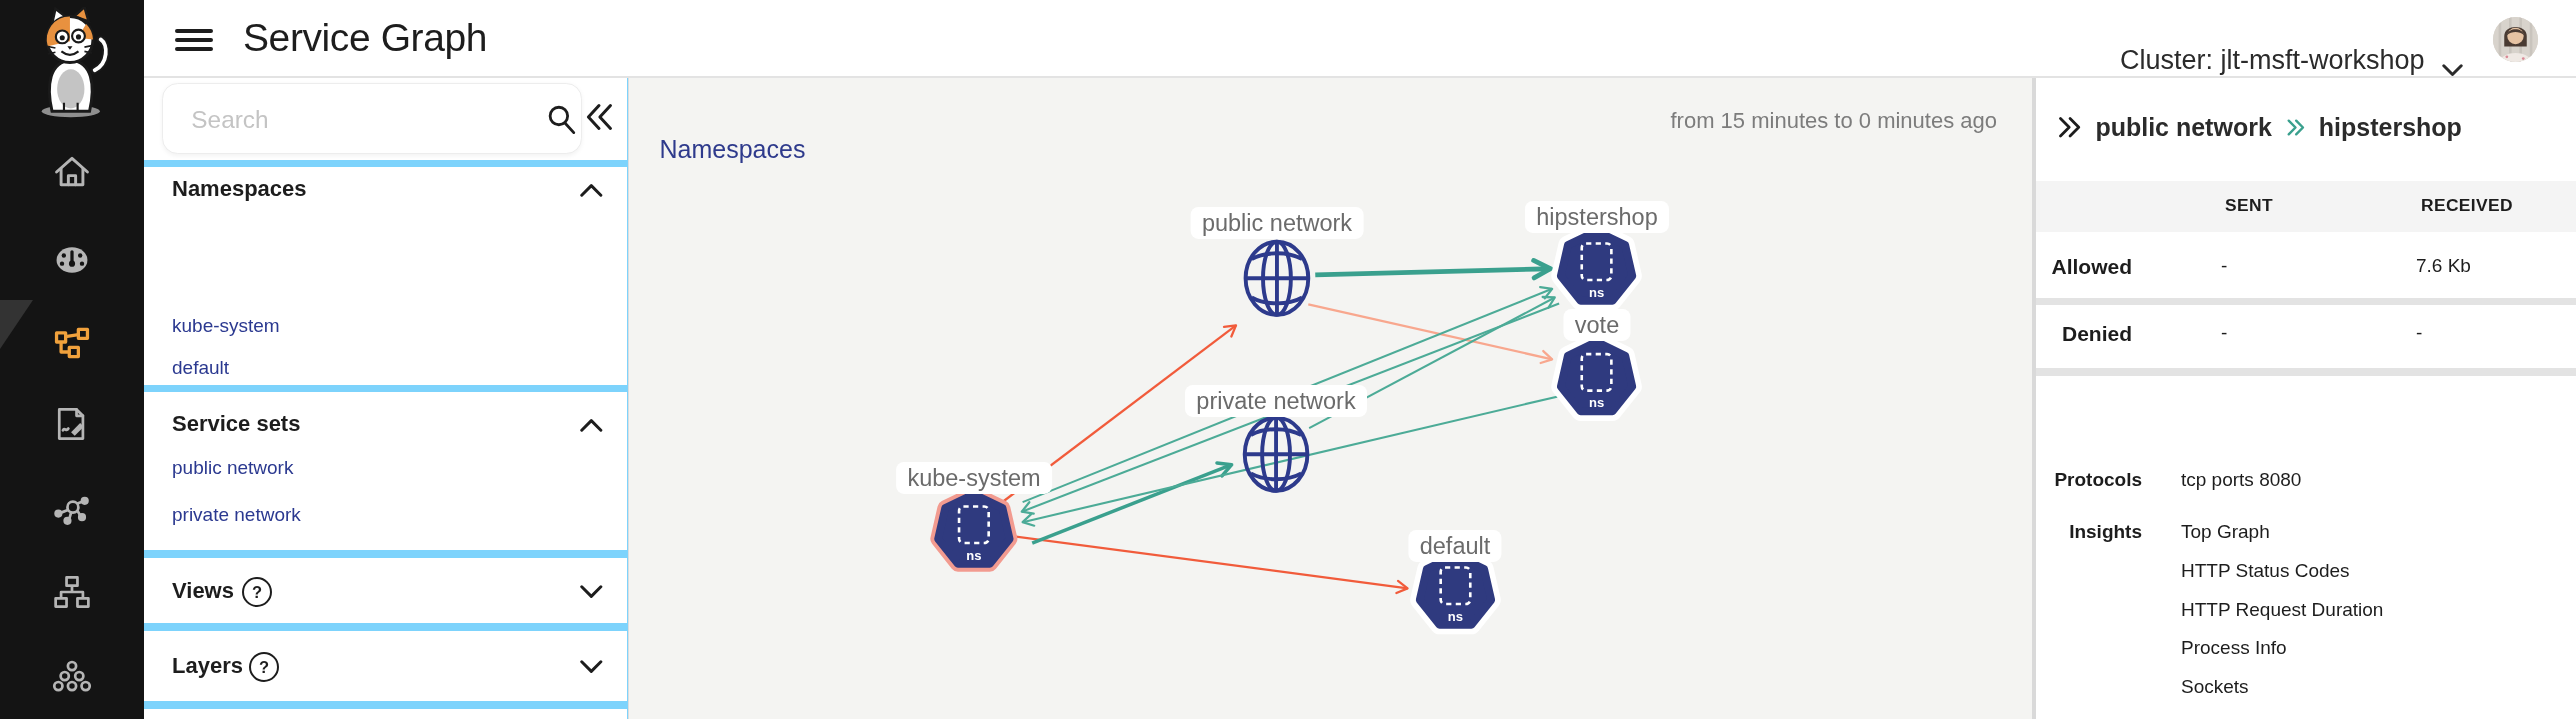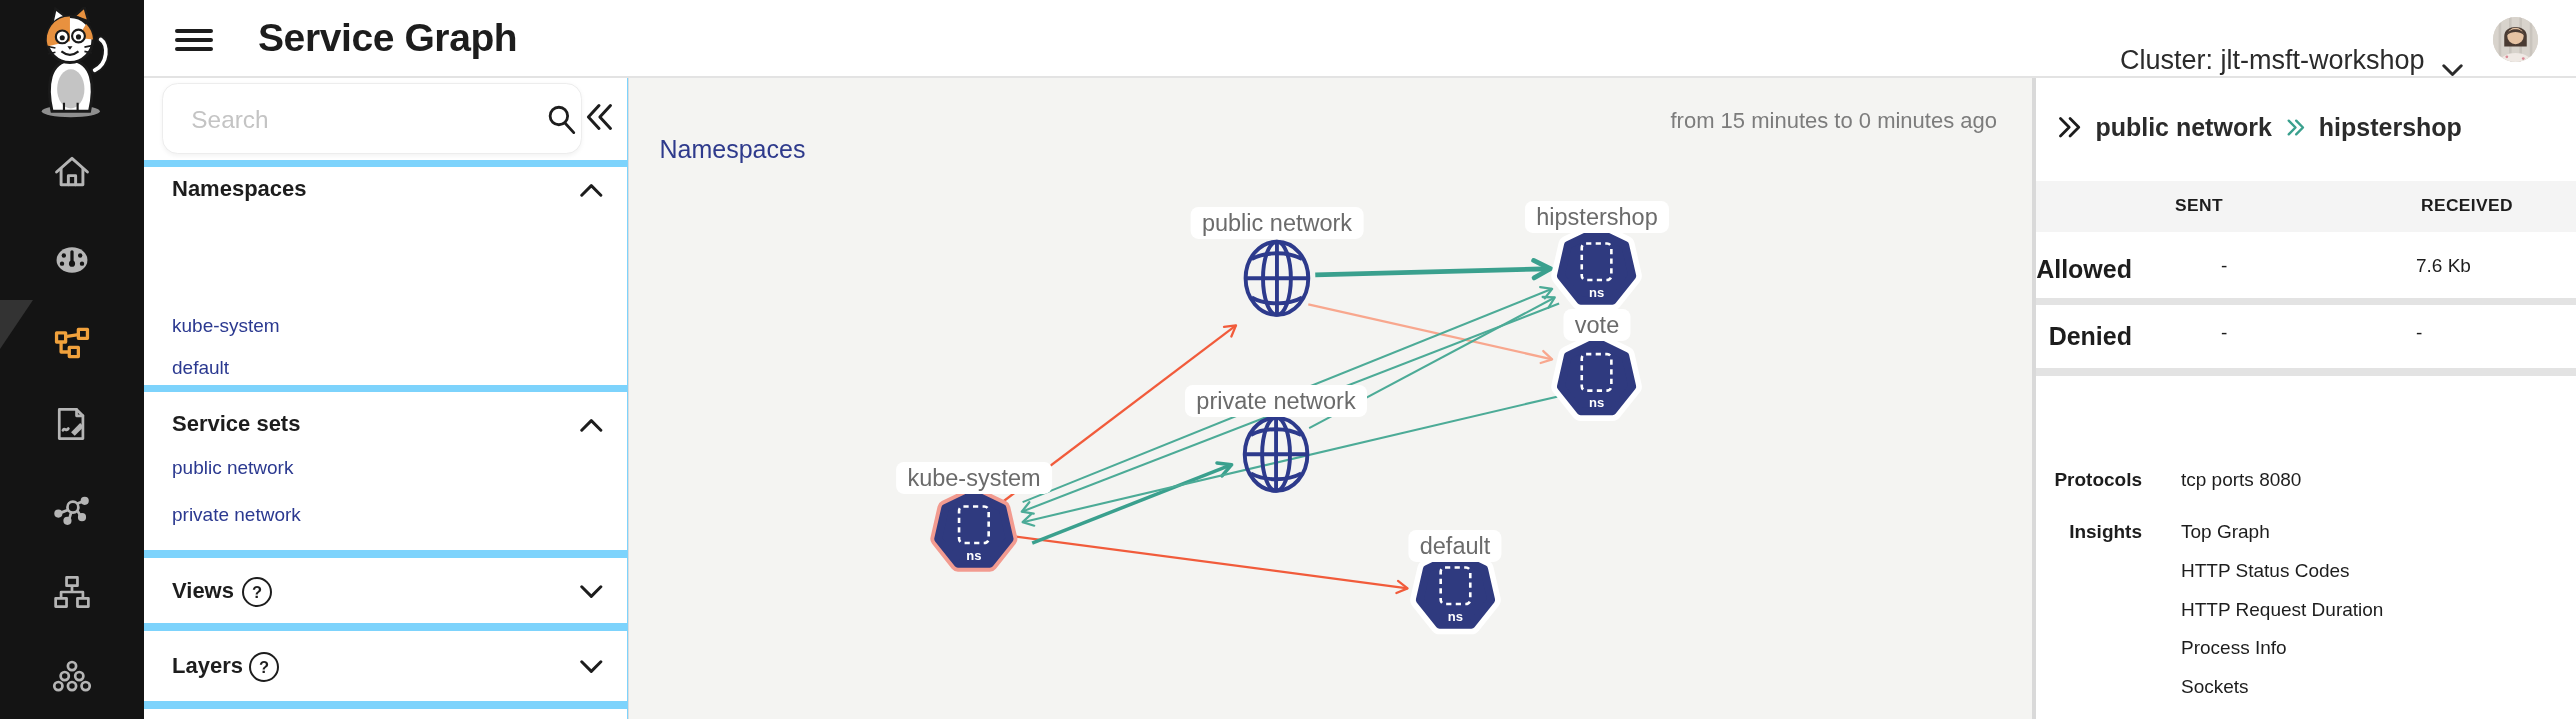--- a/index.html
+++ b/index.html
@@ -13,22 +13,22 @@
   .rail-icon svg{width:40px;height:40px;display:block;}
   .rail-icon.active{color:#f0a13c;}
   .rail-notch{position:absolute;left:0;top:300px;width:33px;height:49px;background:#333333;
     clip-path:polygon(0 0,100% 0,0 100%);}
   .logo{position:absolute;left:21px;top:7px;width:103px;height:111px;}
   
   .header{position:absolute;left:144px;top:0;width:2432px;height:78px;background:#ffffff;
     border-bottom:2.6px solid #e3e3e3;box-sizing:border-box;}
   .hamburger{position:absolute;left:31px;top:29px;width:38px;height:22px;cursor:pointer;}
   .hamburger i{display:block;height:4.4px;background:#1d1d1d;border-radius:2.6px;margin-bottom:4.4px;}
-  .app-title{position:absolute;left:114px;top:0;height:76px;display:flex;align-items:center;
-    font-size:39px;font-weight:700;letter-spacing:-0.4px;color:#1d1d1d;}
+  .app-title{position:absolute;left:99px;top:0;height:76px;display:flex;align-items:center;
+    font-size:39px;font-weight:400;letter-spacing:-0.4px;color:#1d1d1d;}
   .cluster-box{position:absolute;right:113px;top:0;height:76px;display:flex;align-items:flex-end;
     gap:17.4px;font-size:27px;color:#2b2b2b;cursor:pointer;}
   .avatar{position:absolute;right:38px;top:16.5px;width:45px;height:45px;border-radius:50%;
     overflow:hidden;background:#d8d3cc;cursor:pointer;}
   
   .left-panel{position:absolute;left:144px;top:78px;width:485px;height:671px;background:#7dd3fc;
     border-right:1.7px solid #dddddd;box-sizing:border-box;}
   .card{position:absolute;left:0;width:483px;background:#ffffff;}
   .search-box{position:absolute;left:18.3px;top:5.2px;width:420px;height:71px;background:#fff;
     border:0.9px solid #ededed;border-radius:15.7px;box-shadow:0 1.7px 4.4px rgba(0,0,0,0.05);box-sizing:border-box;}
@@ -48,25 +48,25 @@
   .time-range{position:absolute;right:35px;top:30px;font-size:22px;color:#7c7c7c;}
   .graph-svg{position:absolute;left:0;top:0;}
   .node-label{position:absolute;transform:translate(-50%,-50%);background:#ffffff;border-radius:7.8px;
     padding:2.6px 11.3px;font-size:23.5px;font-weight:500;color:#6b6b6b;white-space:nowrap;}
   
   .details{position:absolute;left:2032px;top:78px;width:544px;height:641px;background:#ffffff;
     border-left:4.4px solid #d9d9d9;box-sizing:border-box;}
   .breadcrumb{position:absolute;left:21px;top:35px;display:flex;align-items:center;gap:14px;
     font-size:25px;font-weight:600;color:#2b2b2b;}
   .tbl-head{position:absolute;left:0;top:103px;width:540px;height:51px;background:#f4f4f4;}
-  .col-sent-h{position:absolute;left:139px;top:14px;width:148px;
+  .col-sent-h{position:absolute;left:139px;top:14px;width:148px;text-align:center;
     font-size:17.4px;font-weight:700;letter-spacing:0.4px;}
   .col-recv-h{position:absolute;left:344px;top:14px;width:174px;text-align:center;
     font-size:17.4px;font-weight:700;letter-spacing:0.4px;}
-  .row-label{position:absolute;left:0;width:96px;text-align:right;font-size:25px;font-weight:700;}
+  .row-label{position:absolute;left:0;width:96px;text-align:right;font-size:21px;font-weight:700;}
   .cell-sent{position:absolute;left:185px;font-size:19px;}
   .cell-recv{position:absolute;left:380px;font-size:19px;}
   .h-div{position:absolute;left:0;width:540px;background:#e3e3e3;}
   .more-band{position:absolute;left:0;top:320px;width:540px;height:41px;background:#f4f4f4;}
   .kv-label{position:absolute;left:0;width:106px;text-align:right;font-size:19px;font-weight:700;}
   .kv-value{position:absolute;left:145px;font-size:19px;color:#1d1d1d;}
 </style>
 </head>
 <body>
 

